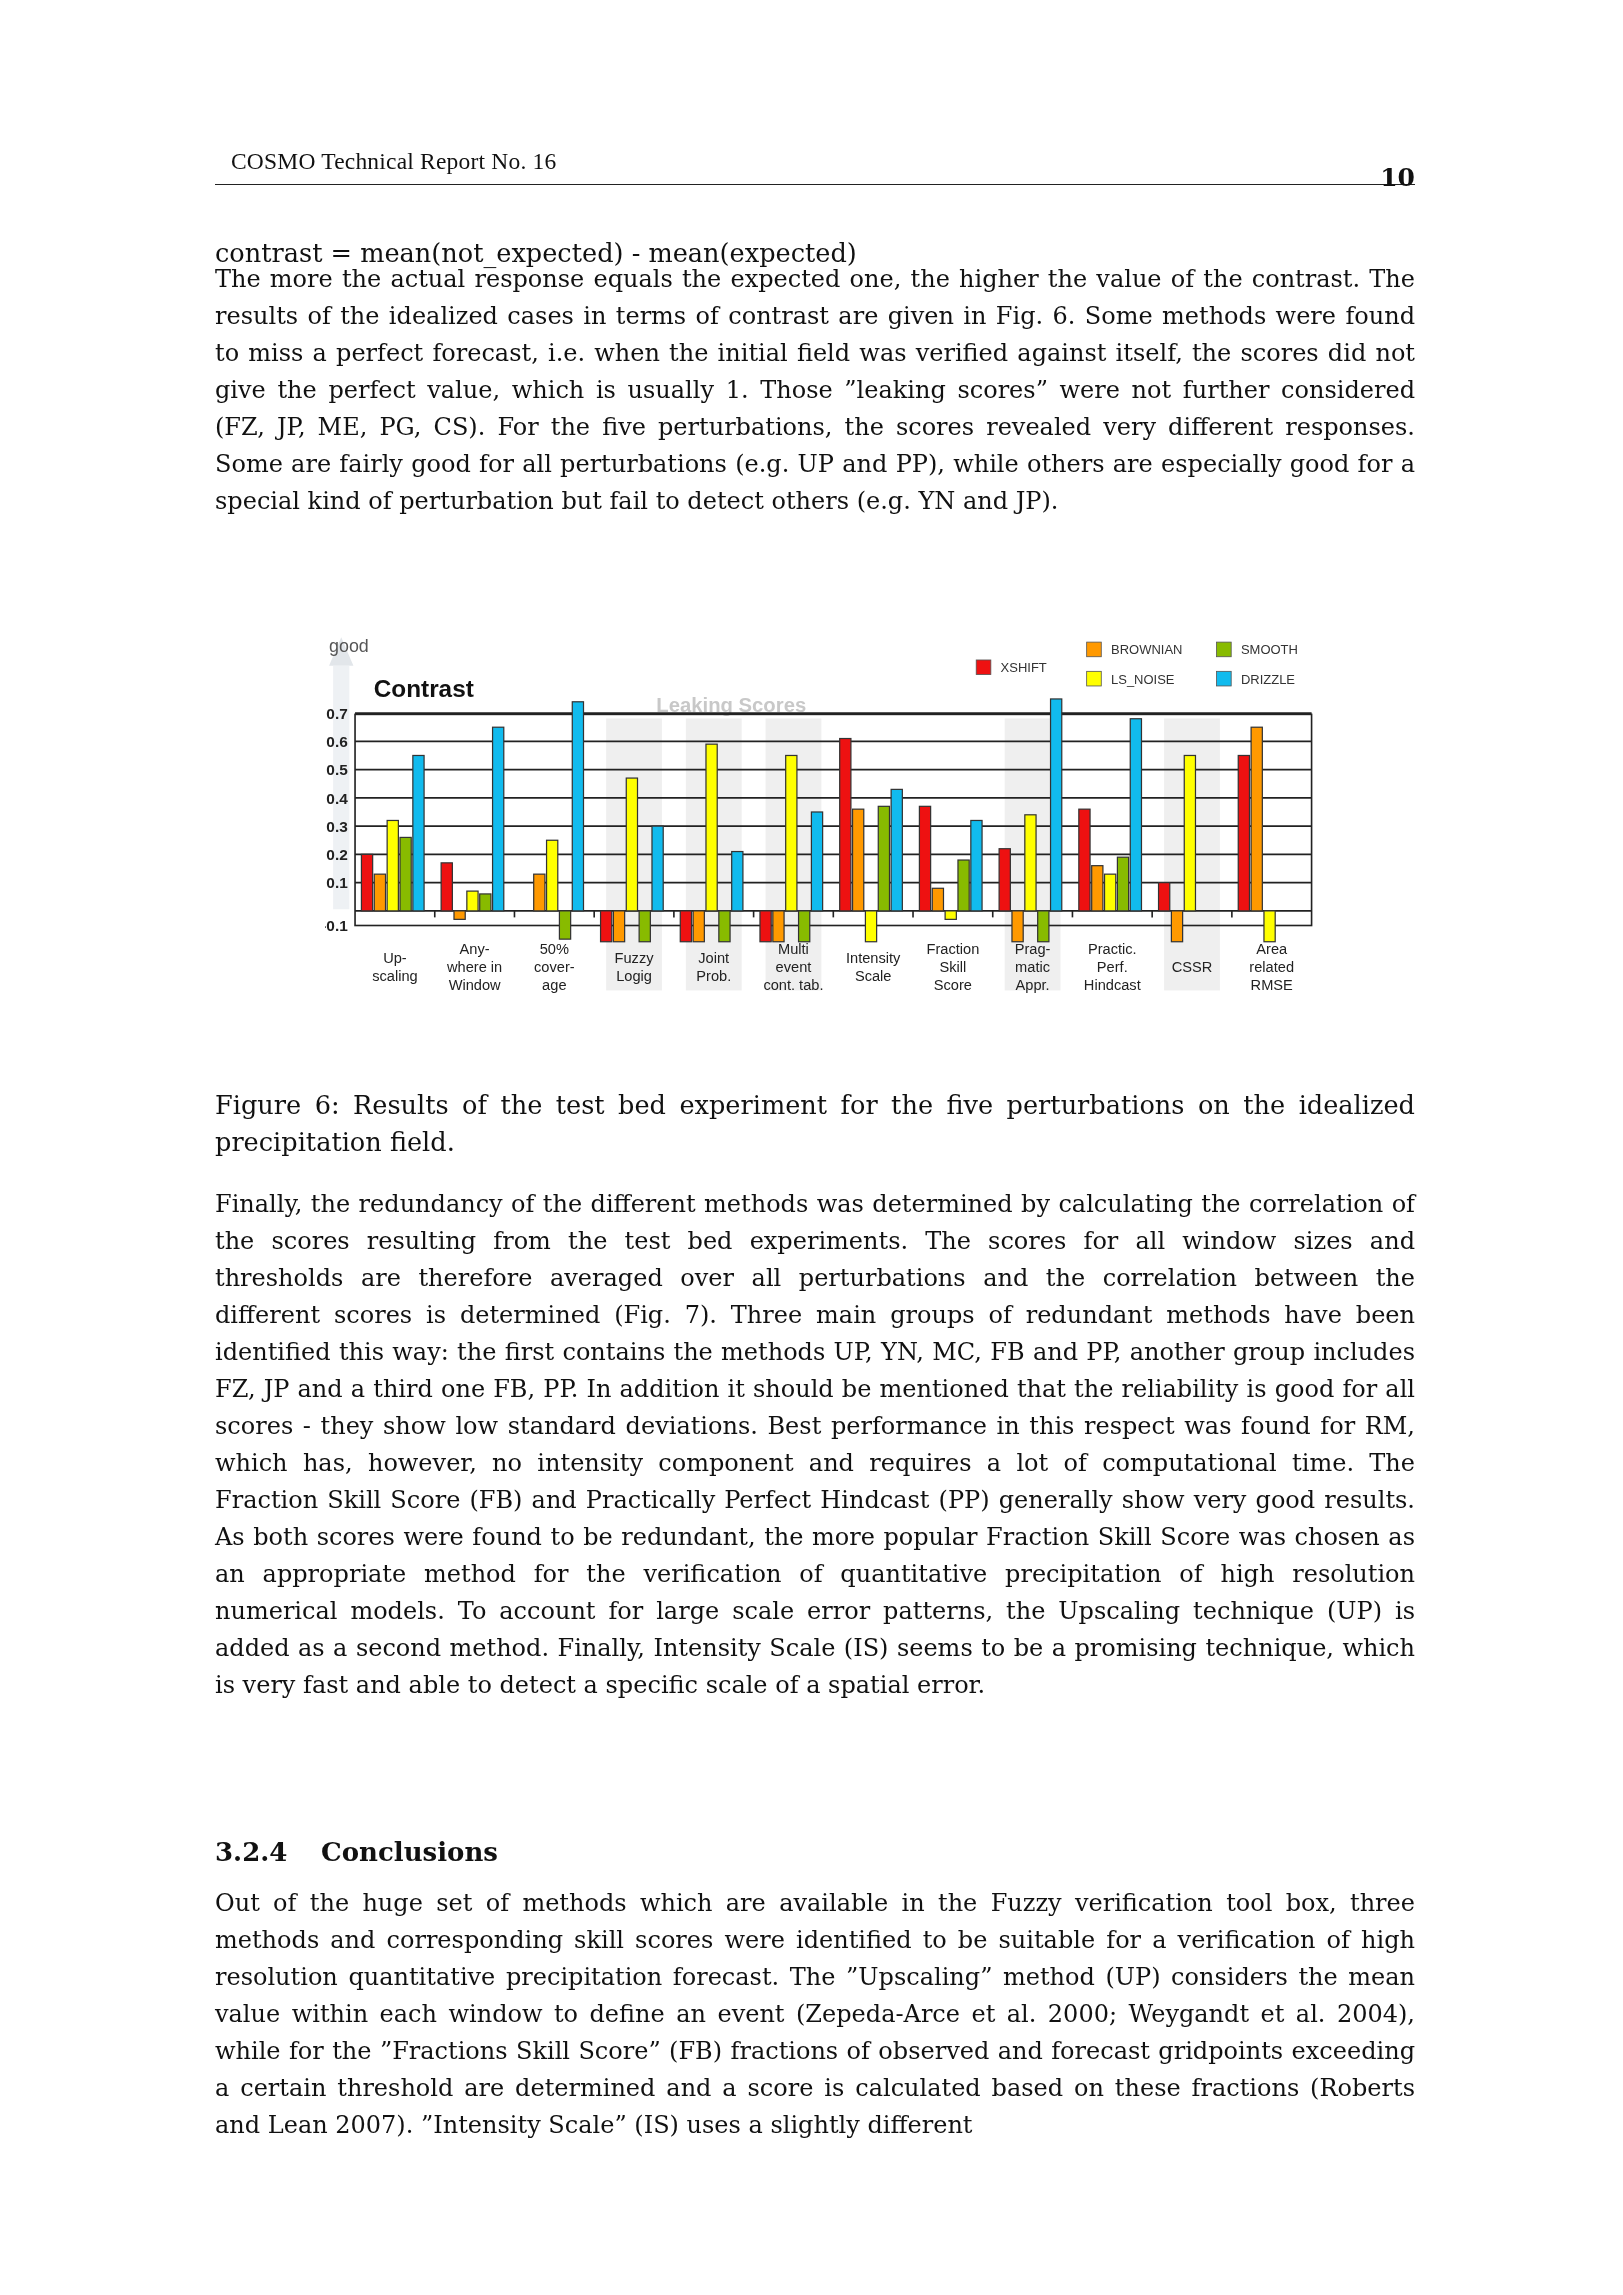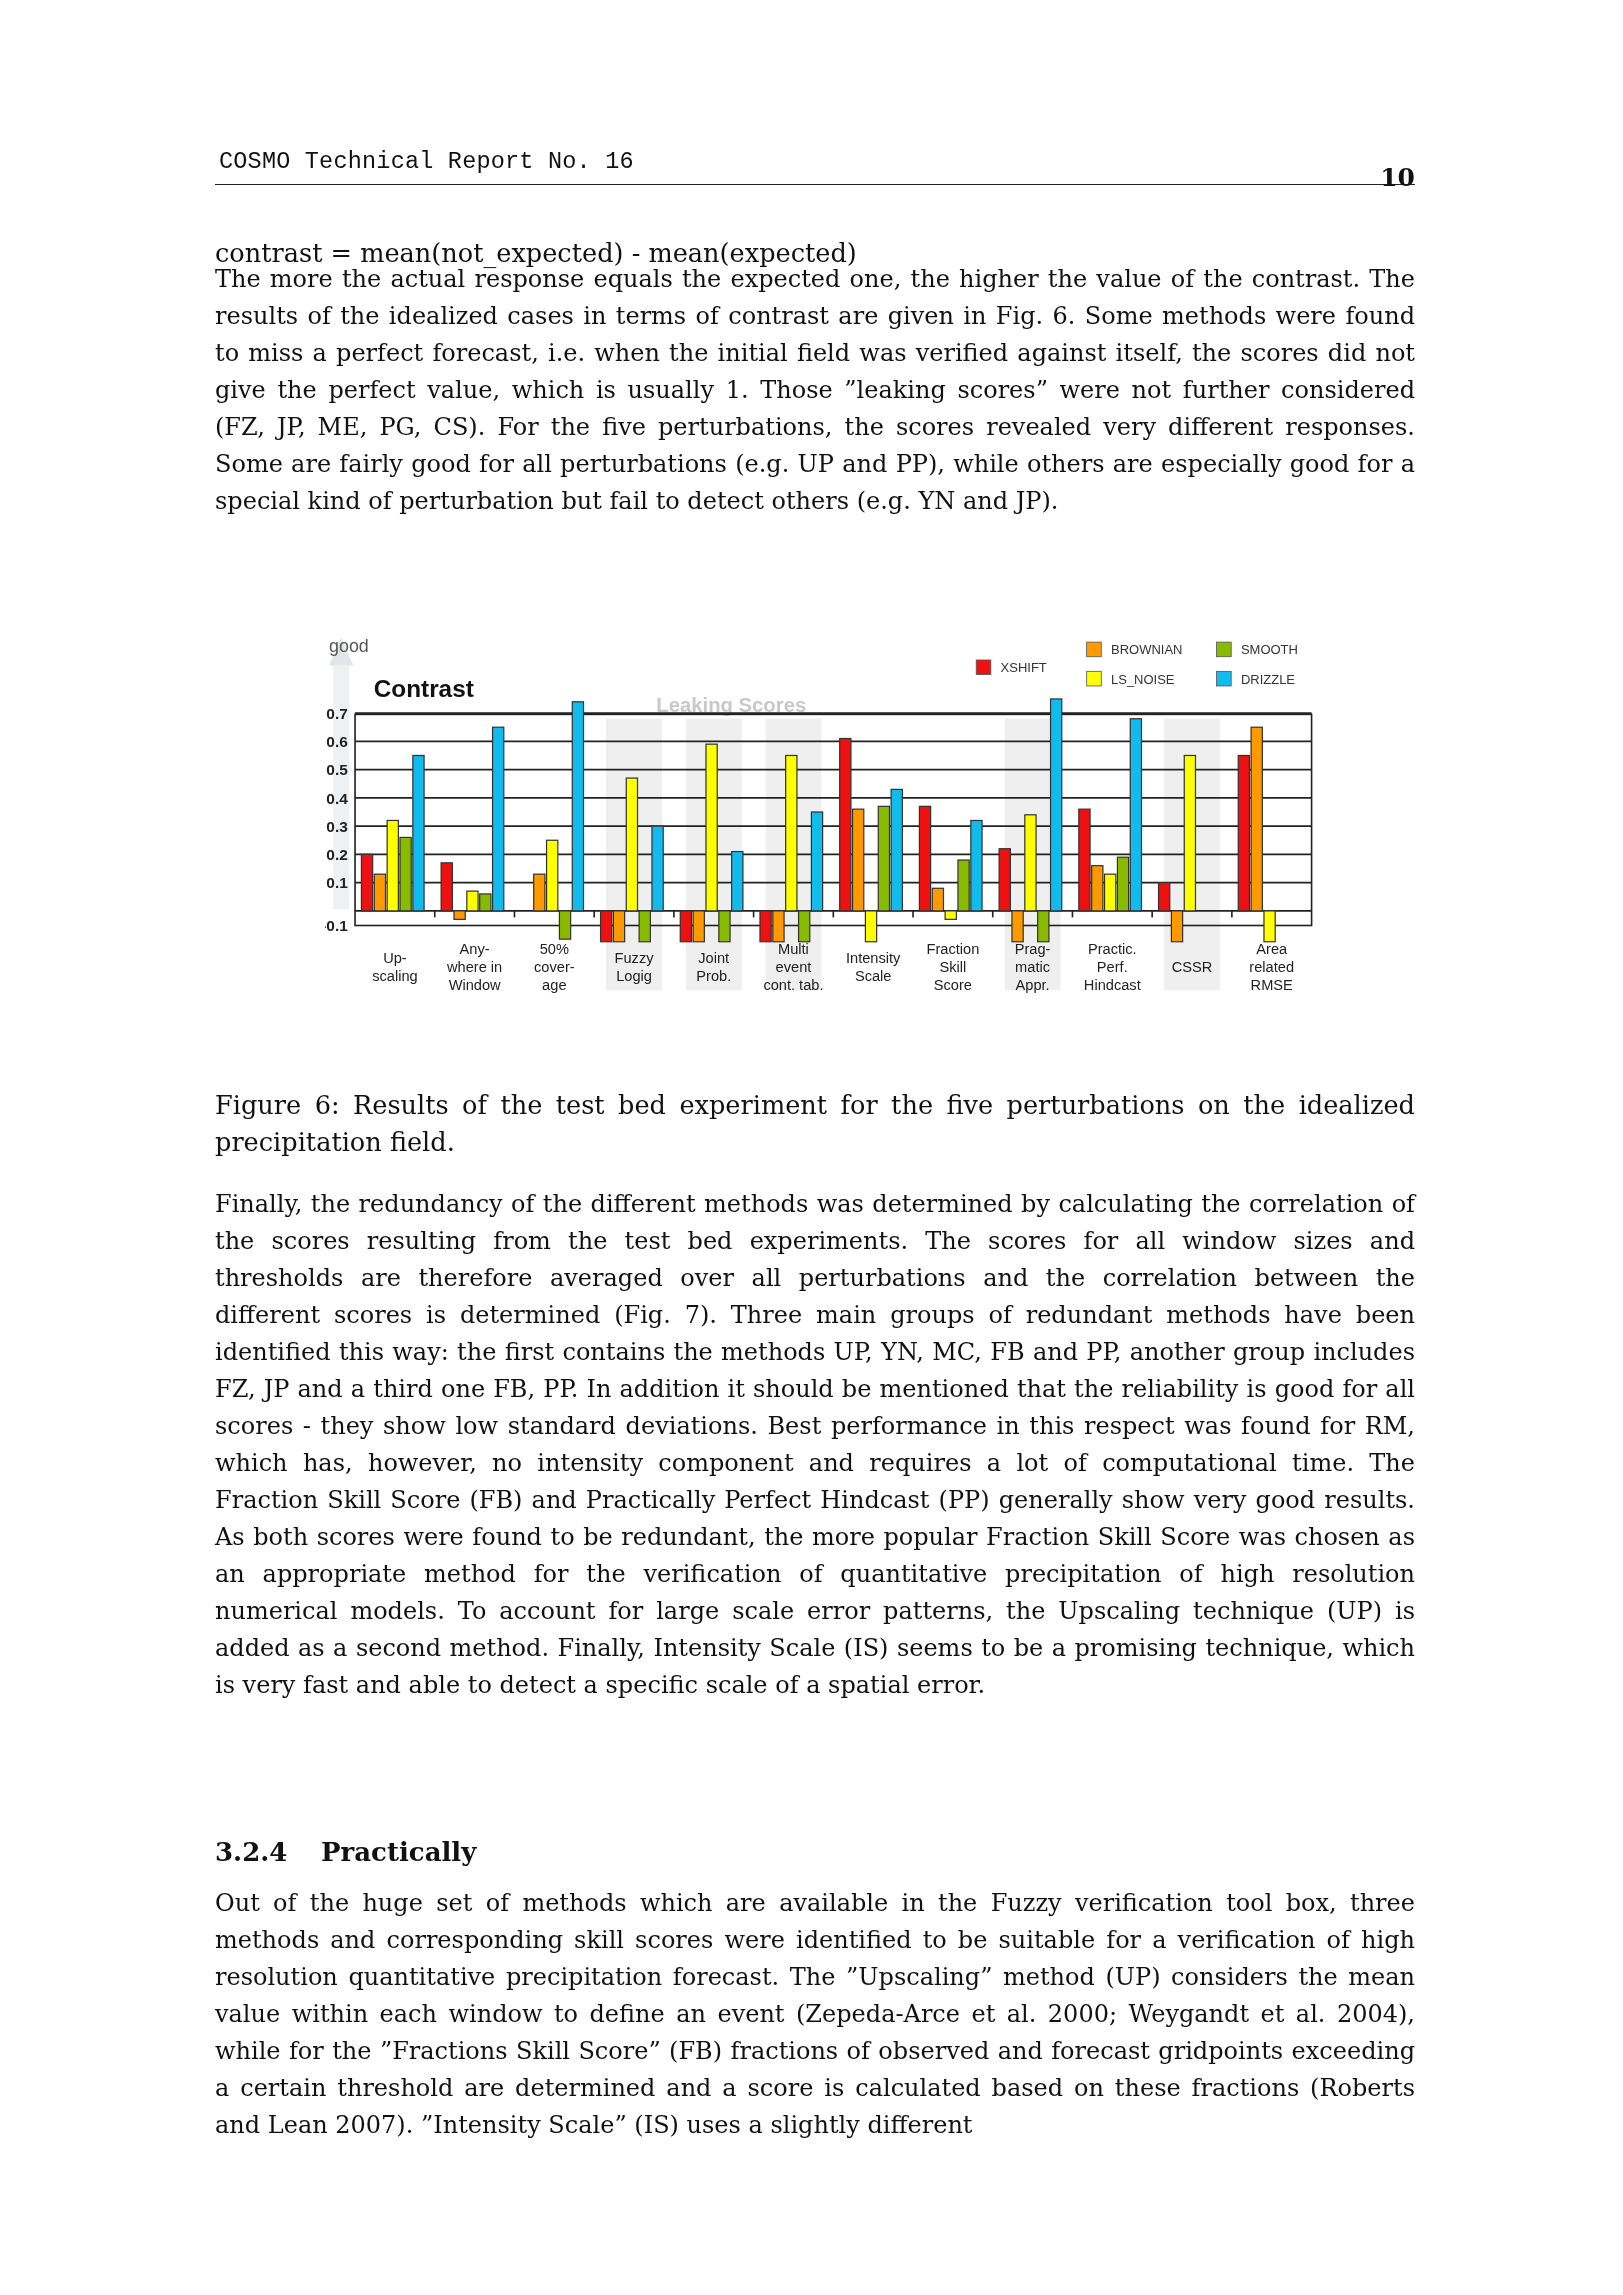--- a/index.html
+++ b/index.html
@@ -1,21 +1,21 @@
 <!DOCTYPE html>
 <html style="font-size:13px"><head>
 <meta charset="utf-8">
 <style>
   html, body { margin: 0; padding: 0; background: #ffffff; }
   body { width: 1624px; height: 2295px; position: relative; overflow: hidden;
          font-family: "DejaVu Serif", "Liberation Serif", serif; color: #111; }
   .page { position: absolute; left: 215px; top: 0; width: 1200px; }
   .header { position: absolute; top: 145px; left: 0; width: 1200px; height: 39px;
             border-bottom: 1.6px solid #222; }
-  .header .title { position: absolute; left: 4px; top: 3.2px; font-family: Liberation Mono, monospace;
+  .header .title { position: absolute; left: 16px; top: 3.2px; font-family: Liberation Serif, serif;
             font-size: 23.5px; letter-spacing: 0.2px; }
   .header .pagenum { position: absolute; right: 0; top: 18px; font-family: "DejaVu Serif", serif; font-weight: bold; font-size: 25px; }
   .para { position: absolute; left: 0; width: 1200px; font-size: 24px; line-height: 37px; text-align: justify; }
   .formula { position: absolute; left: 0; top: 238px; font-size: 25.6px; }
   .caption { position: absolute; left: 0; top: 1087px; width: 1200px; font-size: 25.6px; line-height: 37px; text-align: justify; }
   .section { position: absolute; left: 0; top: 1809px; font-size: 26px; font-weight: bold; }
   .section .num { display: inline-block; width: 106px; margin-top: 28px; }
 
   
   .chart { position: absolute; left: 325px; top: 629px; width: 1015px; height: 390px;
@@ -34,21 +34,21 @@
 
   <div class="formula">contrast = mean(not_expected) - mean(expected)</div>
 
   <p class="para" style="top:261px; margin:0;">The more the actual response equals the expected one, the higher the value of the contrast. The results of the idealized cases in terms of contrast are given in Fig. 6. Some methods were found to miss a perfect forecast, i.e. when the initial field was verified against itself, the scores did not give the perfect value, which is usually 1. Those ”leaking scores” were not further considered (FZ, JP, ME, PG, CS). For the five perturbations, the scores revealed very different responses. Some are fairly good for all perturbations (e.g. UP and PP), while others are especially good for a special kind of perturbation but fail to detect others (e.g. YN and JP).</p>
 
   <p class="caption" style="margin:0;">Figure 6: Results of the test bed experiment for the five perturbations on the idealized precipitation field.</p>
 
   <p class="para" style="top:1186px; margin:0;">Finally, the redundancy of the different methods was determined by calculating the correlation of the scores resulting from the test bed experiments. The scores for all window sizes and thresholds are therefore averaged over all perturbations and the correlation between the different scores is determined (Fig. 7). Three main groups of redundant methods have been identified this way: the first contains the methods UP, YN, MC, FB and PP, another group includes FZ, JP and a third one FB, PP. In addition it should be mentioned that the reliability is good for all scores - they show low standard deviations. Best performance in this respect was found for RM, which has, however, no intensity component and requires a lot of computational time. The Fraction Skill Score (FB) and Practically Perfect Hindcast (PP) generally show very good results. As both scores were found to be redundant, the more popular Fraction Skill Score was chosen as an appropriate method for the verification of quantitative precipitation of high resolution numerical models. To account for large scale error patterns, the Upscaling technique (UP) is added as a second method. Finally, Intensity Scale (IS) seems to be a promising technique, which is very fast and able to detect a specific scale of a spatial error.</p>
 
   <div class="section">
-    <span class="num">3.2.4</span><span>Practically</span>
+    <span class="num">3.2.4</span><span>Conclusions</span>
   </div>
 
   <p class="para" style="top:1885px; margin:0;">Out of the huge set of methods which are available in the Fuzzy verification tool box, three methods and corresponding skill scores were identified to be suitable for a verification of high resolution quantitative precipitation forecast. The ”Upscaling” method (UP) considers the mean value within each window to define an event (Zepeda-Arce et al. 2000; Weygandt et al. 2004), while for the ”Fractions Skill Score” (FB) fractions of observed and forecast gridpoints exceeding a certain threshold are determined and a score is calculated based on these fractions (Roberts and Lean 2007). ”Intensity Scale” (IS) uses a slightly different</p>
 </div>
 
 <div class="chart">
   <svg id="chart-svg" width="1015" height="390" viewBox="0 0 1250 480">
       <polygon points="20,10 35,45 5,45" fill="#e2e6ea"></polygon>
       <rect x="10" y="45" width="20" height="300" fill="#eef1f4"></rect>
       <text x="5" y="28" font-size="22" fill="#555" font-family="Liberation Sans, sans-serif">good</text>

